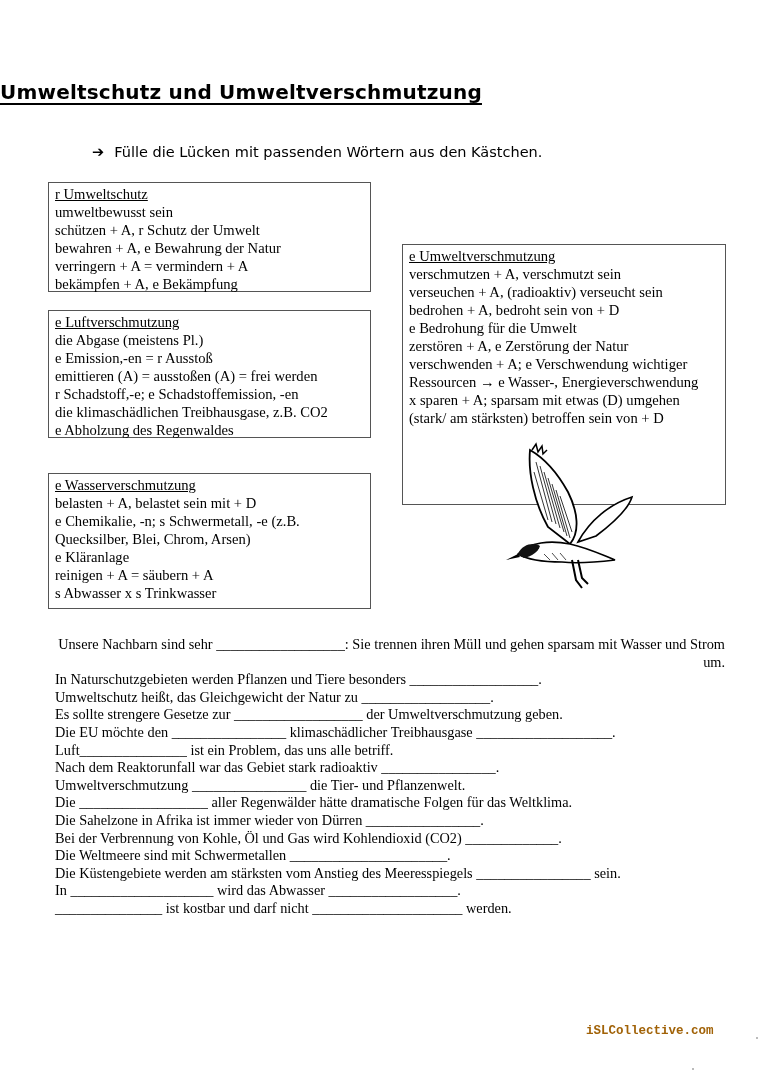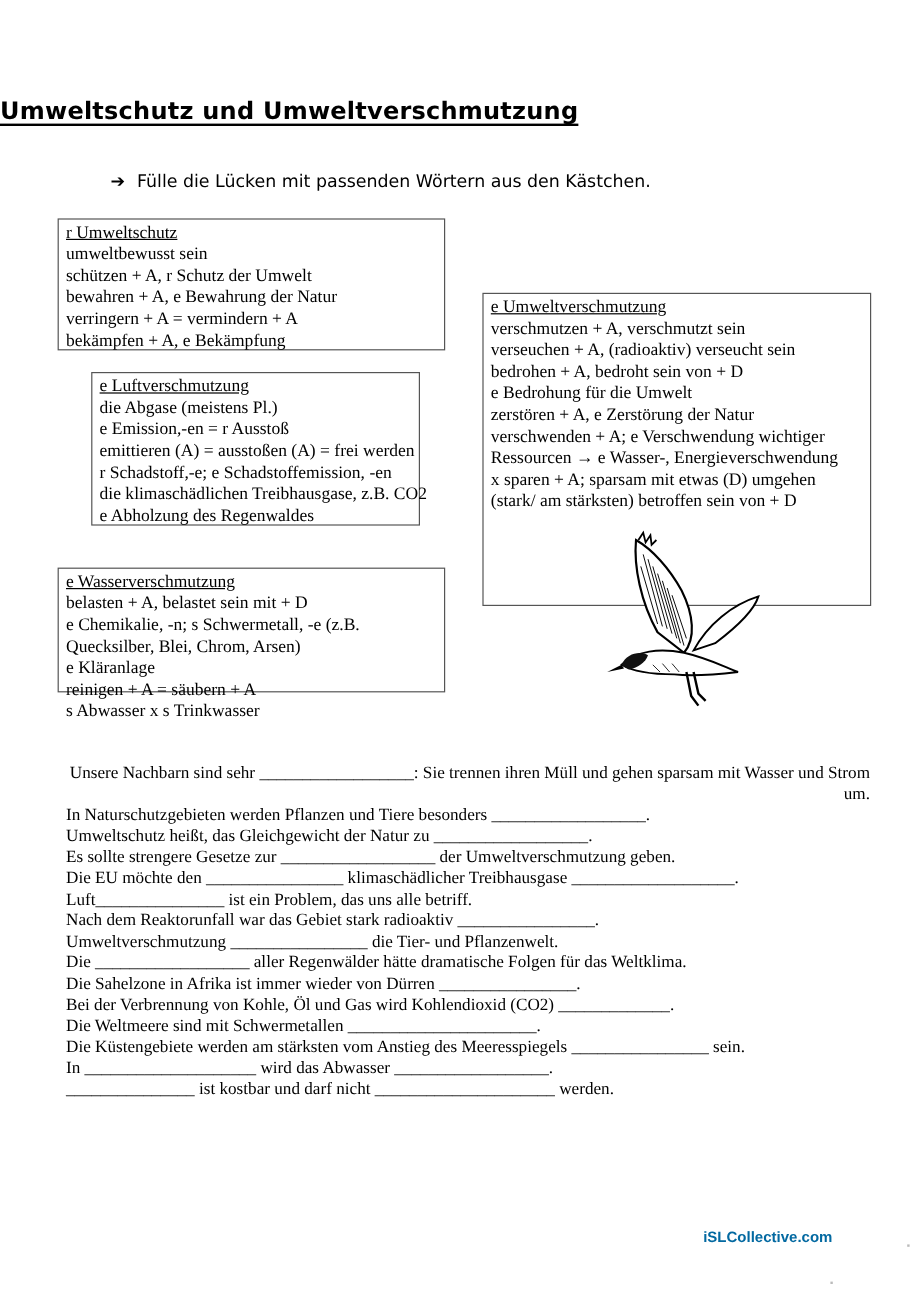--- a/index.html
+++ b/index.html
@@ -16,33 +16,33 @@
   }
   .instruction .arrow { font-weight: bold; margin-right: 10px; }
   .box {
     position: absolute; border: 1px solid #555; box-sizing: border-box;
     padding: 2px 0 0 6px;
     font-family: "Liberation Serif", serif; font-size: 14.6px; line-height: 18px;
   }
   .box .head { text-decoration: underline; }
   .box .line { white-space: nowrap; }
   #box1 { left: 48px; top: 182px; width: 323px; height: 110px; }
-  #box2 { left: 48px; top: 310px; width: 274px; height: 128px; margin-left: 28px; }
-  #box3 { left: 48px; top: 473px; width: 323px; height: 104px; }
+  #box2 { left: 48px; top: 310px; width: 323px; height: 128px; }
+  #box3 { left: 48px; top: 473px; width: 323px; height: 136px; }
   #box4 { left: 402px; top: 200px; width: 324px; height: 261px; margin-top: 44px; }
   .bird { position: absolute; left: 500px; top: 432px; width: 135px; height: 160px; }
   .exercises {
     position: absolute; left: 55px; top: 636px; width: 670px;
     font-family: "Liberation Serif", serif; font-size: 14.3px; line-height: 17.6px;
   }
   .exercises .row { white-space: nowrap; }
   .exercises .wrap { white-space: normal; text-align: right; }
   .watermark {
     position: absolute; left: 586px; top: 1024px;
-    font-family: Liberation Sans, sans-serif; font-weight: bold; font-size: 12.5px; color: #0369a1;
+    font-family: Liberation Mono, monospace; font-weight: bold; font-size: 12.5px; color: #a16207;
   }
   .dot { position: absolute; width: 2px; height: 2px; background: #bbb; }
 </style>
 </head>
 <body>
 
 <div class="title"><span>Umweltschutz und Umweltverschmutzung</span></div>
 
 <div class="instruction">
   <span class="arrow">➔</span><span>Fülle die Lücken mit passenden Wörtern aus den Kästchen.</span>

